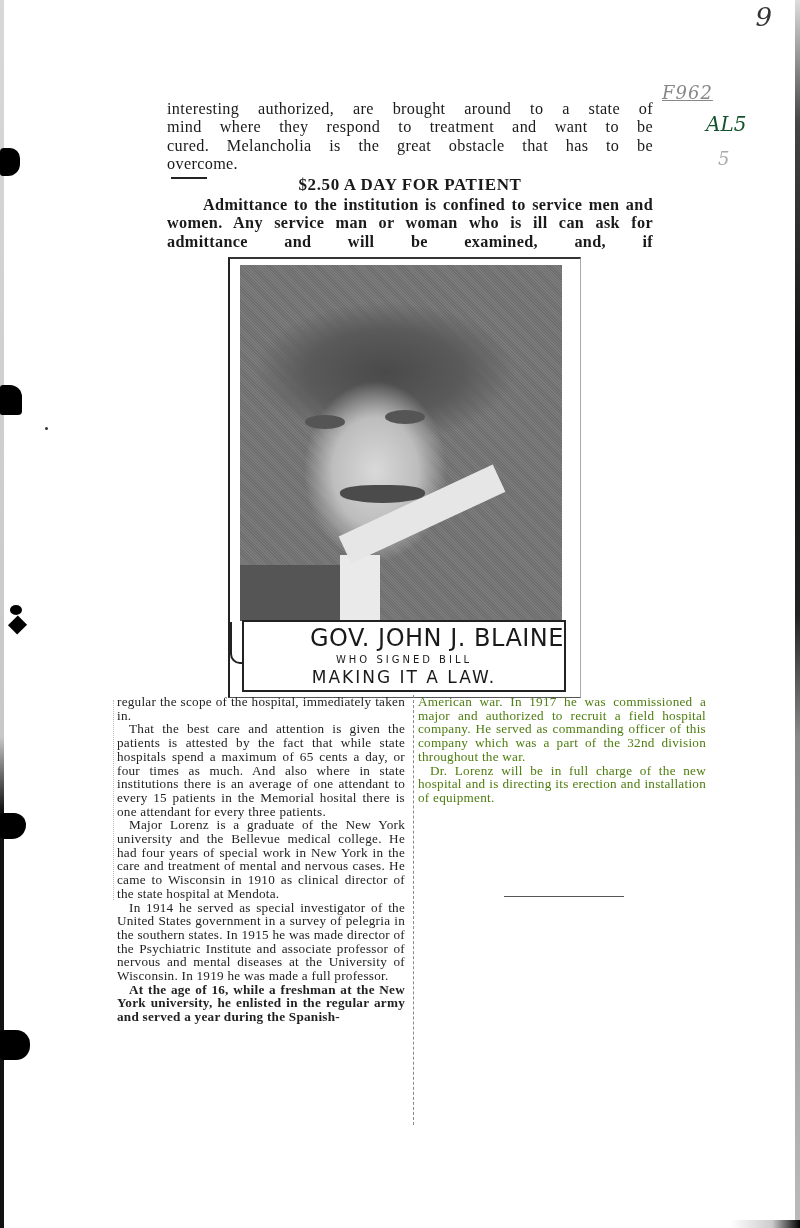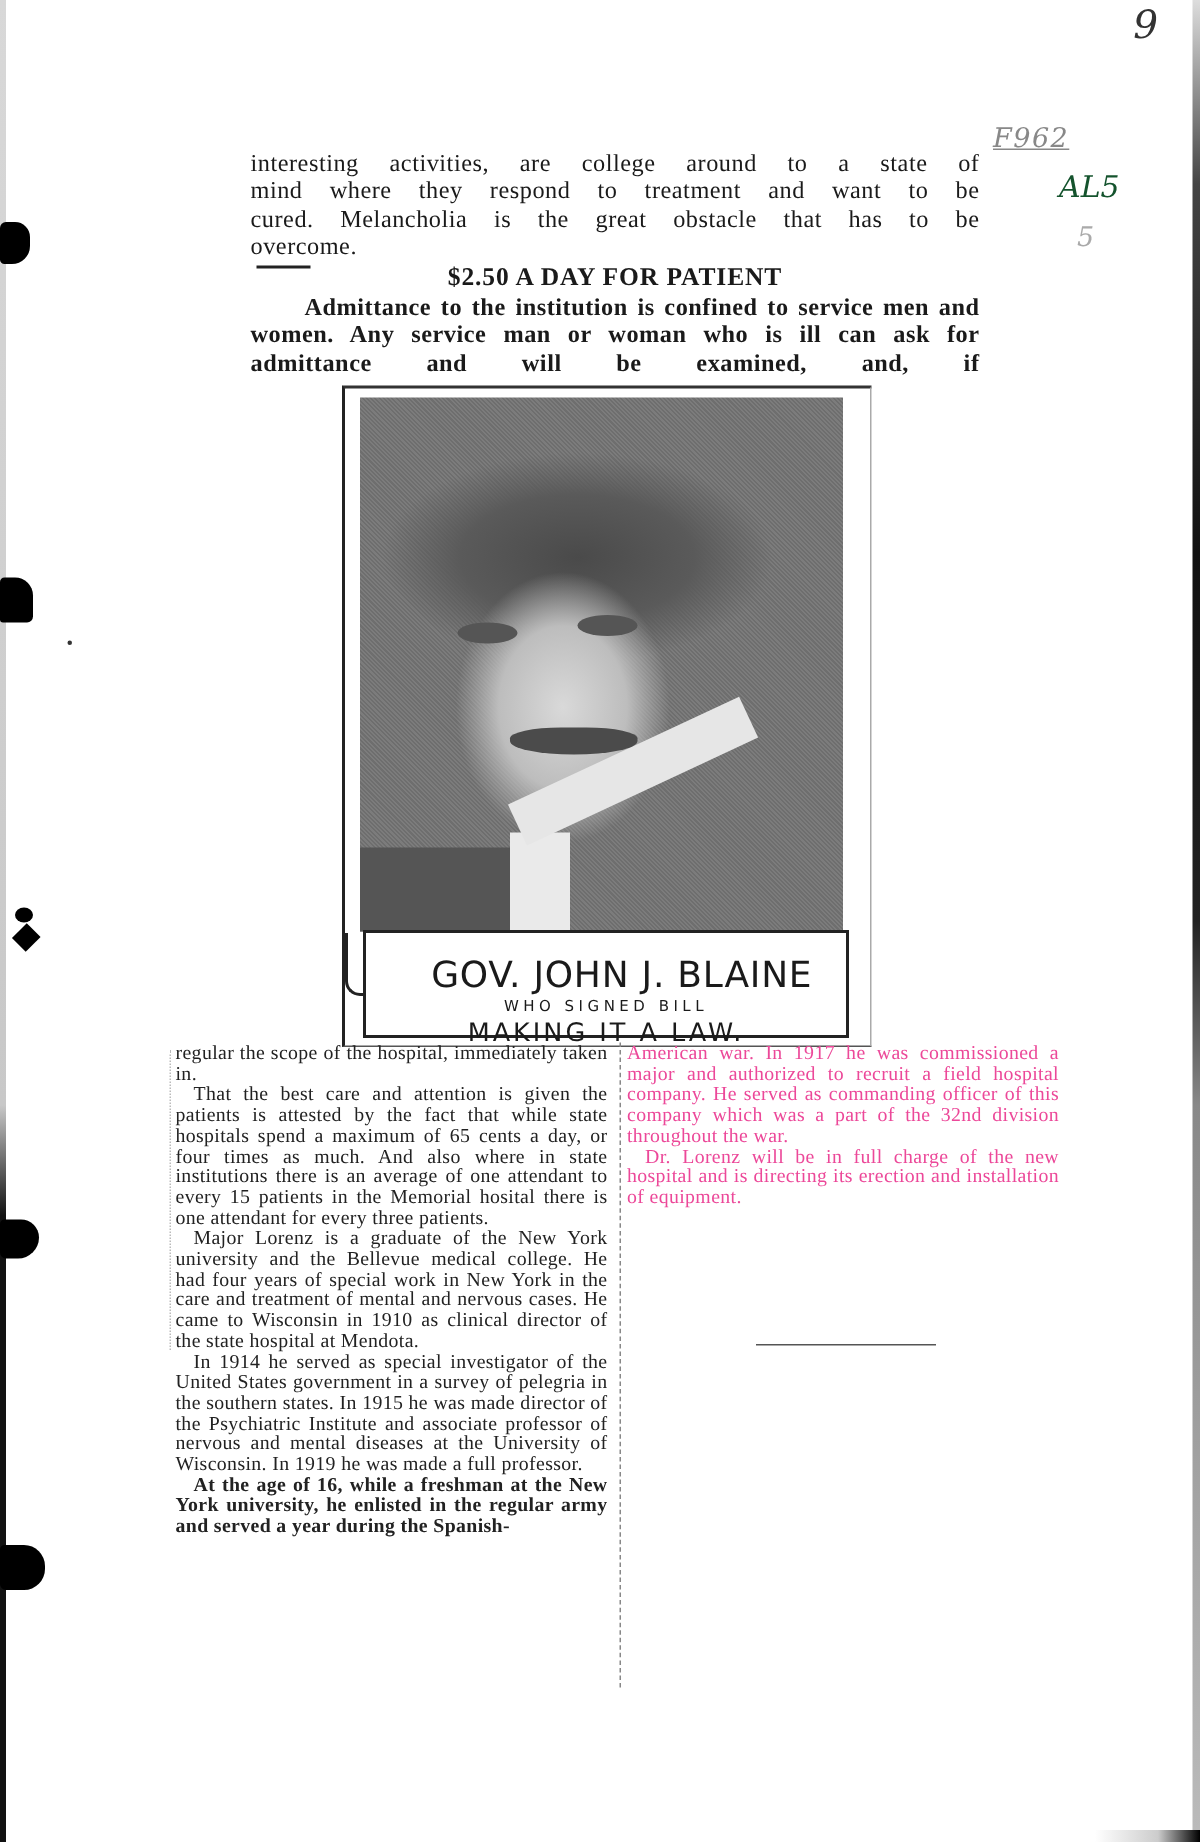--- a/index.html
+++ b/index.html
@@ -104,34 +104,34 @@
     }
     .caption-box {
       position: absolute; left: 242px; top: 620px; width: 320px; height: 68px;
       border: 2px solid #222; border-top: 2px solid #222; background: #fff;
       font-family: "DejaVu Sans", sans-serif; text-align: center;
     }
     .caption-bracket {
       position: absolute; left: 230px; top: 622px; width: 12px; height: 40px;
       border-left: 2px solid #222; border-bottom: 2px solid #222; border-radius: 0 0 0 10px;
     }
-    .cap1 { font-size: 24px; letter-spacing: 0.5px; line-height: 26px; margin-top: 15px; text-align: center; padding-left: 21px; }
+    .cap1 { font-size: 24px; letter-spacing: 0.5px; line-height: 26px; margin-top: 3px; text-align: right; padding-left: 21px; }
     .cap2 { font-size: 10px; letter-spacing: 3px; line-height: 17px; font-weight: normal; }
     .cap3 { font-size: 17px; letter-spacing: 2px; line-height: 18px; }
 
     
     .col {
       position: absolute; width: 288px;
       font-size: 13.2px; line-height: 13.7px; letter-spacing: 0.25px;
       text-align: justify;
     }
     .col p { margin: 0; text-indent: 0; }
     .col p.ind { text-indent: 12px; }
     .col-left { left: 117px; top: 695px; color: #222; }
-    .col-right { left: 418px; top: 695px; color: #ec4899; }
+    .col-right { left: 418px; top: 695px; color: #4d7c0f; }
     .col-divider {
       position: absolute; left: 413px; top: 695px; width: 1px; height: 430px;
       border-left: 1px dashed #888;
     }
     .left-divider {
       position: absolute; left: 113px; top: 700px; width: 1px; height: 200px;
       border-left: 1px dotted #bbb;
     }
     .end-rule {
       position: absolute; left: 504px; top: 896px; width: 120px; height: 1px; background: #555;
@@ -151,21 +151,21 @@
 <div class="speck"></div>
 <div class="right-edge"></div>
 <div class="bottom-corner"></div>
 
 <div class="hand page-num">9</div>
 <div class="hand note1">F962</div>
 <div class="hand note2">AL5</div>
 <div class="hand note3">5</div>
 
 <div class="top-article">
-  <p class="last-line">interesting activities, are college around to a state of</p>
+  <p class="last-line">interesting authorized, are brought around to a state of</p>
   <p class="last-line">mind where they respond to treatment and want to be</p>
   <p class="last-line">cured.  Melancholia is the great obstacle that has to be</p>
   <p>overcome.</p>
 </div>
 <div class="dash-mark"></div>
 <div class="subhead">$2.50 A DAY FOR PATIENT</div>
 <div class="para2">Admittance to the institution is confined to service men and women.  Any service man or woman who is ill can ask for admittance and will be examined, and, if</div>
 
 <div class="photo-frame"></div>
 <div class="photo">

